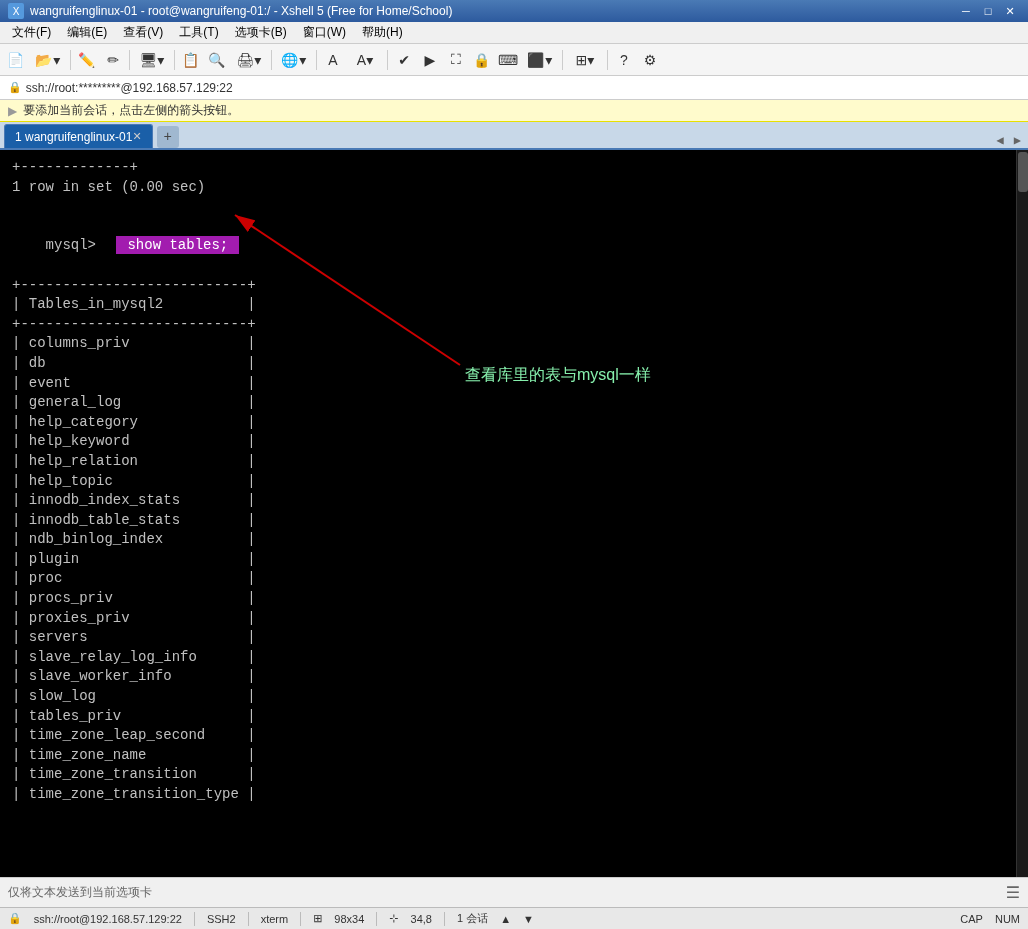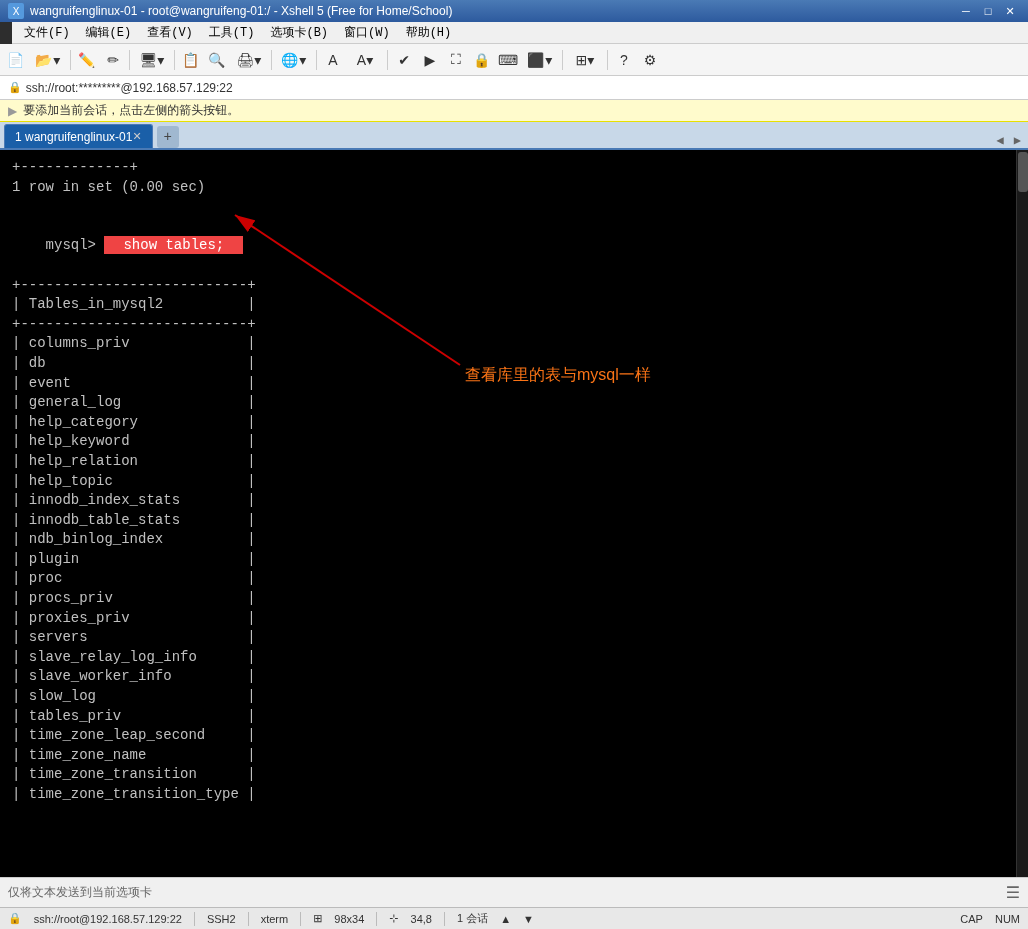--- a/index.html
+++ b/index.html
@@ -22,25 +22,24 @@
     .title-bar-controls { display: flex; gap: 2px; }
     .title-bar-btn { width: 20px; height: 16px; display: flex; align-items: center; justify-content: center; font-size: 11px; color: white; cursor: pointer; background: transparent; border: none; }
 
     
     .menu-bar {
       height: 22px;
       background: #f0f0f0;
       display: flex;
       align-items: center;
       padding: 0 4px;
-      font-family: Liberation Mono, monospace;
+      font-family: Liberation Sans, sans-serif;
       font-size: 12px;
       color: #000;
       border-bottom: 1px solid #ccc;
-      margin-left: 12px;
     }
     .menu-item { padding: 2px 8px; cursor: pointer; }
 
     
     .toolbar {
       height: 32px;
       background: #f5f5f5;
       border-bottom: 1px solid #ccc;
       display: flex;
       align-items: center;
@@ -169,21 +168,21 @@
     .term-line { line-height: 1.4; white-space: pre; color: #c0c0c0; }
 
     
     .annotation-container {
       position: absolute;
       top: 0; left: 0; width: 100%; height: 100%;
       pointer-events: none;
     }
     .annotation-text {
       position: absolute;
-      color: #f97316;
+      color: #86efac;
       font-size: 16px;
       font-family: 'Microsoft YaHei', Arial, sans-serif;
     }
 
     .scrollbar-right {
       position: absolute;
       right: 0; top: 0; bottom: 0;
       width: 12px;
       background: #1a1a1a;
       border-left: 1px solid #333;
@@ -285,21 +284,21 @@
       </defs>
       <line x1="460" y1="215" x2="235" y2="65" stroke="#cc0000" stroke-width="2" marker-end="url(#arrowhead)"></line>
     </svg>
     <div class="annotation-text" style="top: 215px; left: 465px;">查看库里的表与mysql一样</div>
   </div>
 
   <div class="term-line">+-------------+</div>
   <div class="term-line">1 row in set (0.00 sec)</div>
   <div class="term-line">&nbsp;</div>
   <div class="term-line">
-    <span>mysql&gt; </span><span style="background:#ef4444;color:white;padding:1px 19px;">show tables;</span>
+    <span>mysql&gt; </span><span style="background:#a21caf;color:white;padding:1px 11px;margin-left:12px;">show tables;</span>
   </div>
   <div class="term-line">+---------------------------+</div>
   <div class="term-line">| Tables_in_mysql2          |</div>
   <div class="term-line">+---------------------------+</div>
   <div class="term-line">| columns_priv              |</div>
   <div class="term-line">| db                        |</div>
   <div class="term-line">| event                     |</div>
   <div class="term-line">| general_log               |</div>
   <div class="term-line">| help_category             |</div>
   <div class="term-line">| help_keyword              |</div>

